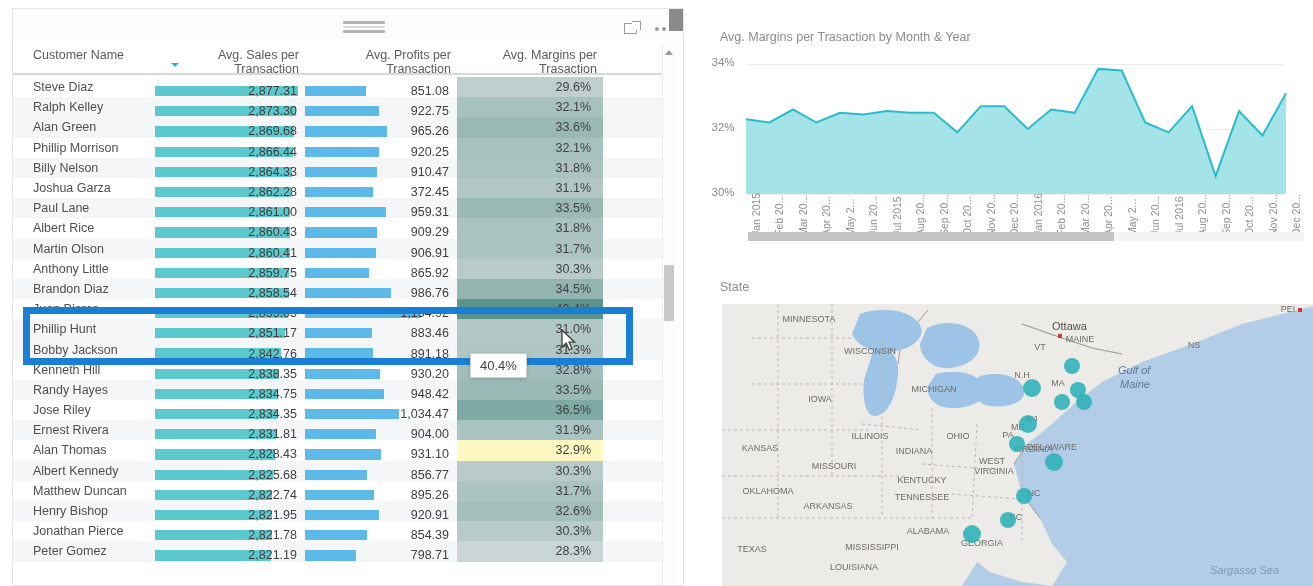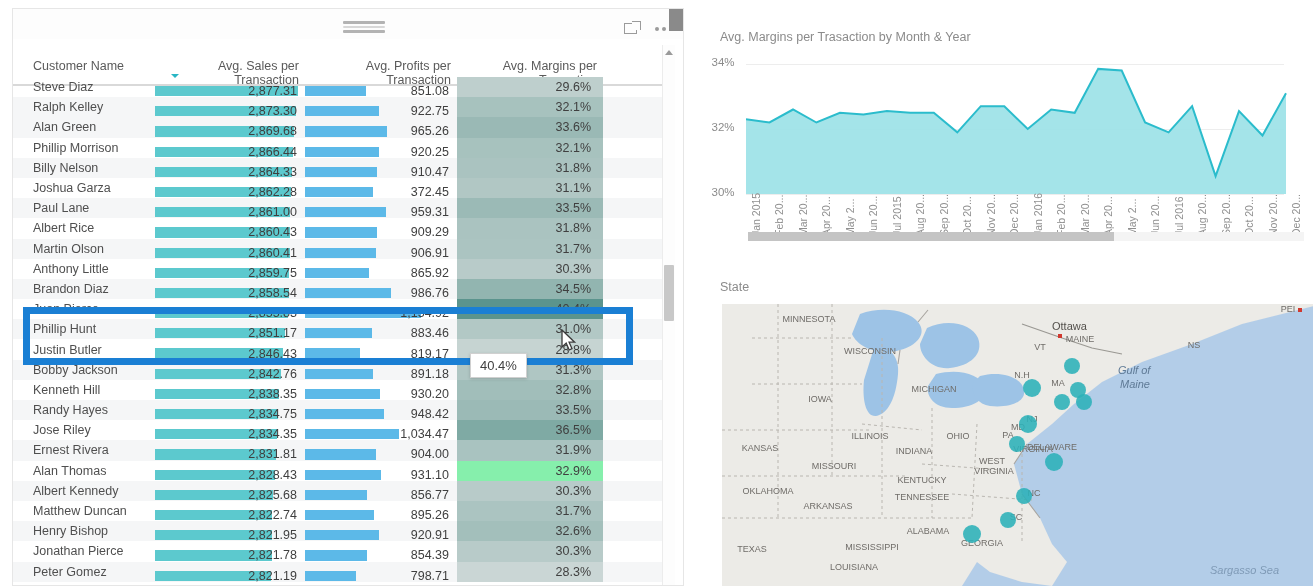--- a/index.html
+++ b/index.html
@@ -46,21 +46,21 @@
     background:#fdfdfd;
   }
   .icon-more { display:flex; gap:3px; cursor:pointer; }
   .icon-more span { width:4px; height:4px; border-radius:50%; background:#9b9b9b; }
   .corner-mark {
     position:absolute; right:0; top:0; width:14px; height:22px; background:#8a8a8a;
   }
 
   
   .tbl-header {
-    position:absolute; left:0; top:43px; width:655px; height:32px;
+    position:absolute; left:0; top:32px; width:655px; height:32px;
     display:flex; align-items:flex-start;
     font-size:12.5px; color:#5a5a5a;
     border-bottom: 2px solid #d9d9d9;
   }
   .th { padding-top:7px; box-sizing:border-box; position:relative; }
   .th.c-name  { width:142px; padding-left:20px; text-align:left; }
   .th.c-sales { width:150px; text-align:right; padding-right:6px;}
   .th.c-prof  { width:152px; text-align:right; padding-right:6px;}
   .th.c-marg  { width:146px; text-align:right; padding-right:6px;}
   .sort-caret {
@@ -359,34 +359,20 @@
             <span class="cellnum">2,851.17</span>
           </div>
           <div class="cell bar-cell prof">
             <div class="barfill blue" style="width:44.0152%"></div>
             <span class="cellnum">883.46</span>
           </div>
           <div class="cell marg" style="background:rgb(178,200,197)">
             <span class="cellnum">31.0%</span>
           </div>
         </div>
-        <div class="trow">
-          <div class="cell name">Justin Butler</div>
-          <div class="cell bar-cell sales">
-            <div class="barfill teal" style="width:85.44942857142853%"></div>
-            <span class="cellnum">2,846.43</span>
-          </div>
-          <div class="cell bar-cell prof">
-            <div class="barfill blue" style="width:36.300399999999996%"></div>
-            <span class="cellnum">819.17</span>
-          </div>
-          <div class="cell marg" style="background:rgb(198,212,210)">
-            <span class="cellnum">28.8%</span>
-          </div>
-        </div>
         <div class="trow alt">
           <div class="cell name">Bobby Jackson</div>
           <div class="cell bar-cell sales">
             <div class="barfill teal" style="width:84.29600000000006%"></div>
             <span class="cellnum">2,842.76</span>
           </div>
           <div class="cell bar-cell prof">
             <div class="barfill blue" style="width:44.941599999999994%"></div>
             <span class="cellnum">891.18</span>
           </div>
@@ -453,21 +439,21 @@
         <div class="trow">
           <div class="cell name">Alan Thomas</div>
           <div class="cell bar-cell sales">
             <div class="barfill teal" style="width:79.79228571428567%"></div>
             <span class="cellnum">2,828.43</span>
           </div>
           <div class="cell bar-cell prof">
             <div class="barfill blue" style="width:49.732000000000006%"></div>
             <span class="cellnum">931.10</span>
           </div>
-          <div class="cell marg" style="background:#86efac">
+          <div class="cell marg" style="background:#fef9c3">
             <span class="cellnum">32.9%</span>
           </div>
         </div>
         <div class="trow alt">
           <div class="cell name">Albert Kennedy</div>
           <div class="cell bar-cell sales">
             <div class="barfill teal" style="width:78.92799999999994%"></div>
             <span class="cellnum">2,825.68</span>
           </div>
           <div class="cell bar-cell prof">

